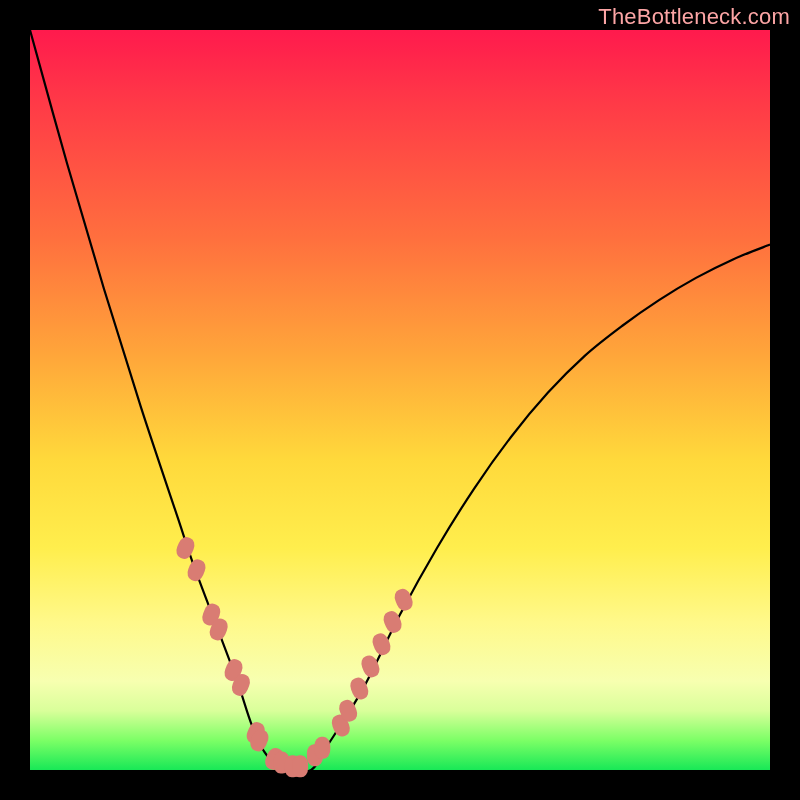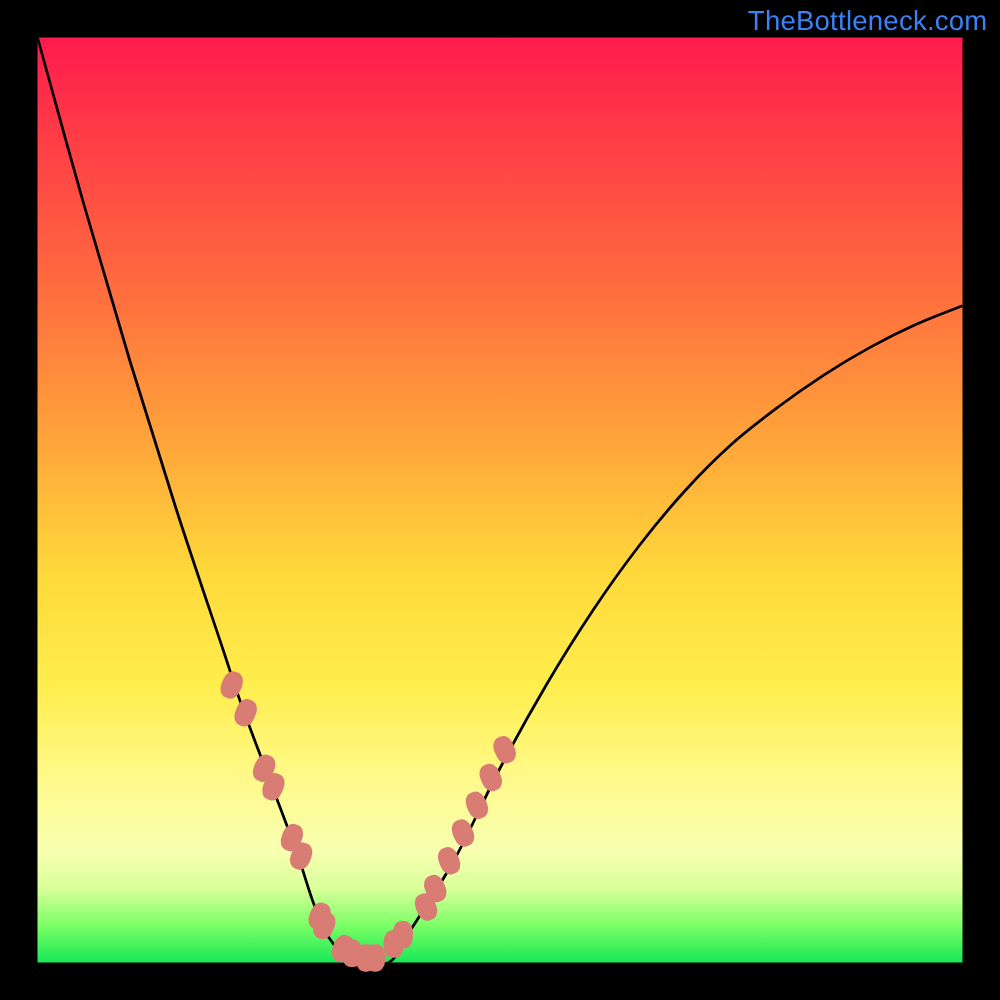--- a/index.html
+++ b/index.html
@@ -36,21 +36,21 @@
       #f7ffb0 88%,
       #d9ff9a 92%,
       #7cff66 96%,
       #18e857 100%
     );
   }
   .watermark {
     position: absolute;
     top: 4px;
     right: 10px;
-    color: #3b82f6;
+    color: #fca5a5;
     font-size: 22px;
     font-weight: 500;
     letter-spacing: 0.2px;
     user-select: none;
   }
   svg.overlay {
     position: absolute;
     left: 0;
     top: 0;
     width: 740px;

